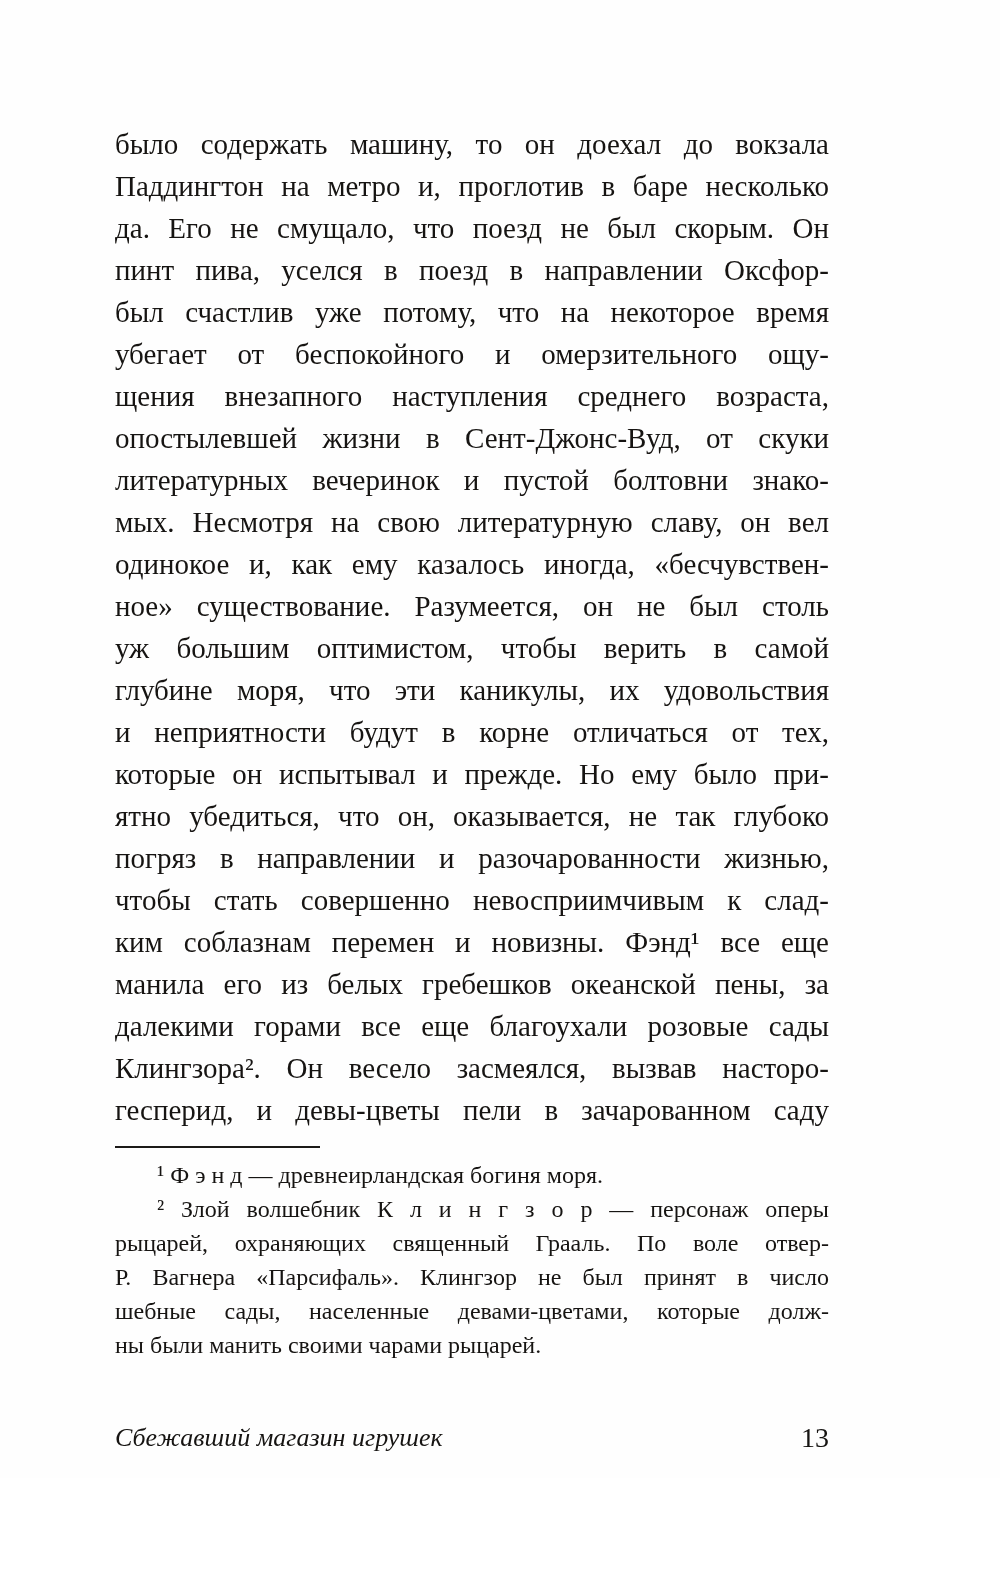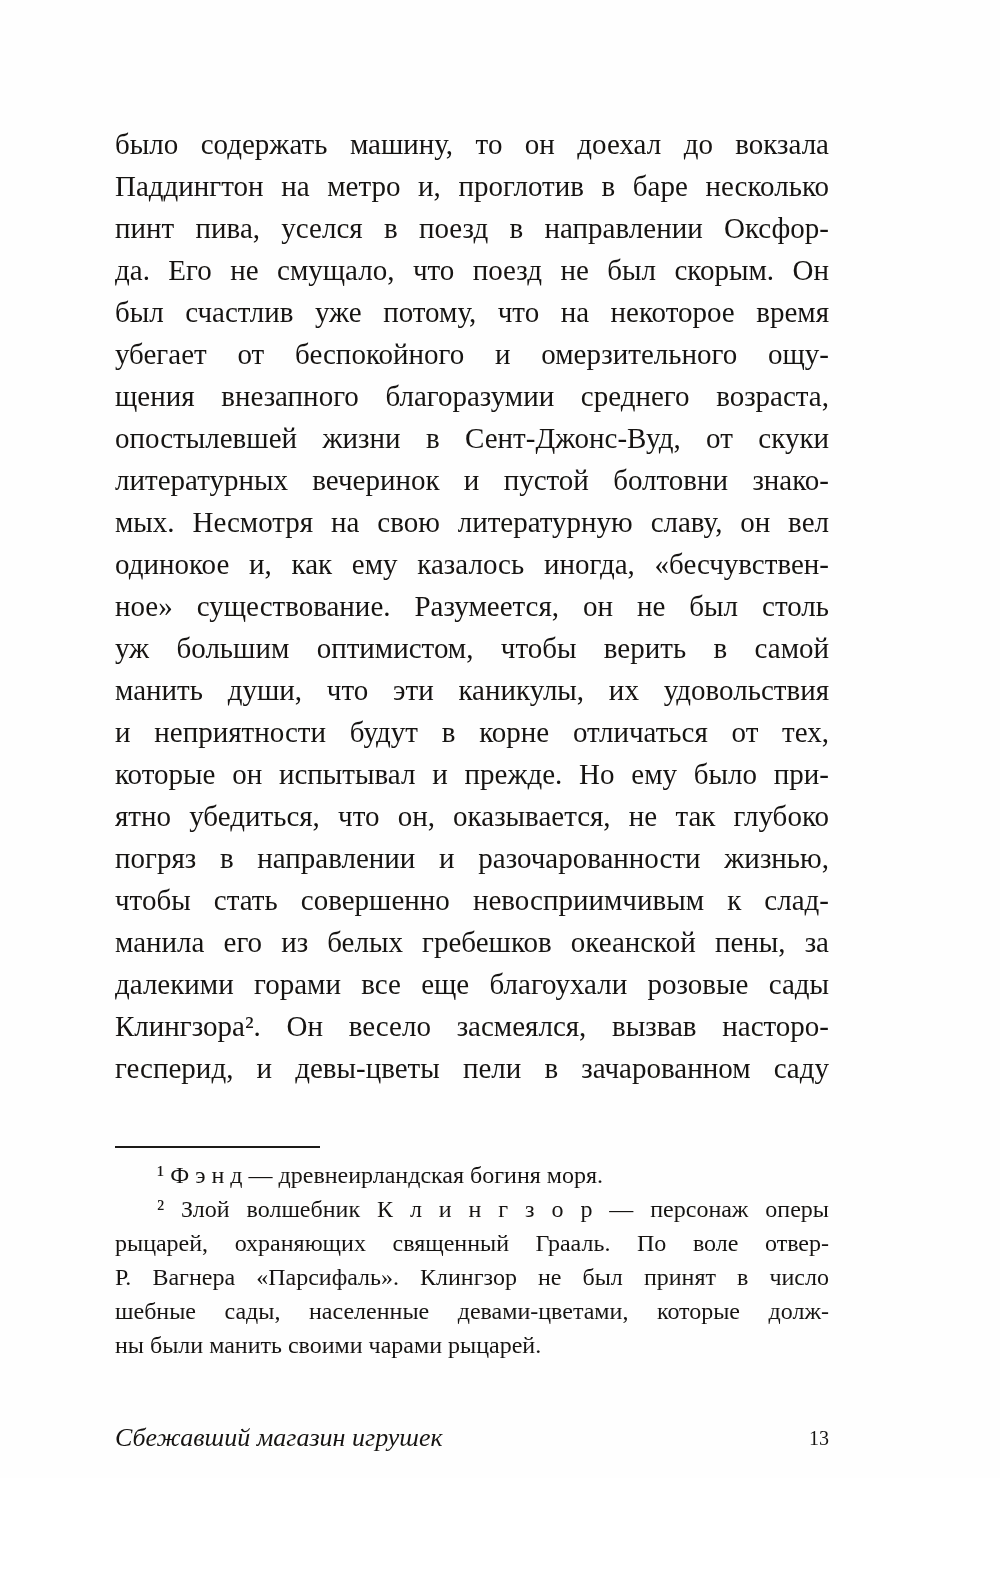--- a/index.html
+++ b/index.html
@@ -61,50 +61,51 @@
     display: flex;
     justify-content: space-between;
     align-items: center;
   }
   .running-title {
     font-style: italic;
     font-size: 26px;
     line-height: 36px;
   }
   .page-number {
-    font-size: 20px;
+    font-size: 28px;
     line-height: 36px;
     margin-left: 8px;
   }
 </style>
 </head>
 <body>
 
 <div class="page">
 
   <main class="body-text">
     <div class="bl jl">было содержать машину, то он доехал до вокзала</div>
     <div class="bl jl">Паддингтон на метро и, проглотив в баре несколько</div>
+    <div class="bl jl">да. Его не смущало, что поезд не был скорым. Он</div>
     <div class="bl jl">пинт пива, уселся в поезд в направлении Оксфор-</div>
-    <div class="bl jl">да. Его не смущало, что поезд не был скорым. Он</div>
     <div class="bl jl">был счастлив уже потому, что на некоторое время</div>
     <div class="bl jl">убегает от беспокойного и омерзительного ощу-</div>
-    <div class="bl jl">щения внезапного благоразумии среднего возраста,</div>
+    <div class="bl jl">щения внезапного наступления среднего возраста,</div>
     <div class="bl jl">опостылевшей жизни в Сент-Джонс-Вуд, от скуки</div>
     <div class="bl jl">литературных вечеринок и пустой болтовни знако-</div>
     <div class="bl jl">мых. Несмотря на свою литературную славу, он вел</div>
     <div class="bl jl">одинокое и, как ему казалось иногда, «бесчувствен-</div>
     <div class="bl jl">ное» существование. Разумеется, он не был столь</div>
     <div class="bl jl">уж большим оптимистом, чтобы верить в самой</div>
-    <div class="bl jl">манить души, что эти каникулы, их удовольствия</div>
+    <div class="bl jl">глубине моря, что эти каникулы, их удовольствия</div>
     <div class="bl jl">и неприятности будут в корне отличаться от тех,</div>
     <div class="bl jl">которые он испытывал и прежде. Но ему было при-</div>
     <div class="bl jl">ятно убедиться, что он, оказывается, не так глубоко</div>
     <div class="bl jl">погряз в направлении и разочарованности жизнью,</div>
     <div class="bl jl">чтобы стать совершенно невосприимчивым к слад-</div>
+    <div class="bl jl">ким соблазнам перемен и новизны. Фэнд¹ все еще</div>
     <div class="bl jl">манила его из белых гребешков океанской пены, за</div>
     <div class="bl jl">далекими горами все еще благоухали розовые сады</div>
     <div class="bl jl">Клингзора². Он весело засмеялся, вызвав насторо-</div>
     <div class="bl jl">гесперид, и девы-цветы пели в зачарованном саду</div>
   </main>
 
   <div class="separator"></div>
 
   <section class="footnotes">
     <div class="fl indent">¹ Ф э н д — древнеирландская богиня моря.</div>

